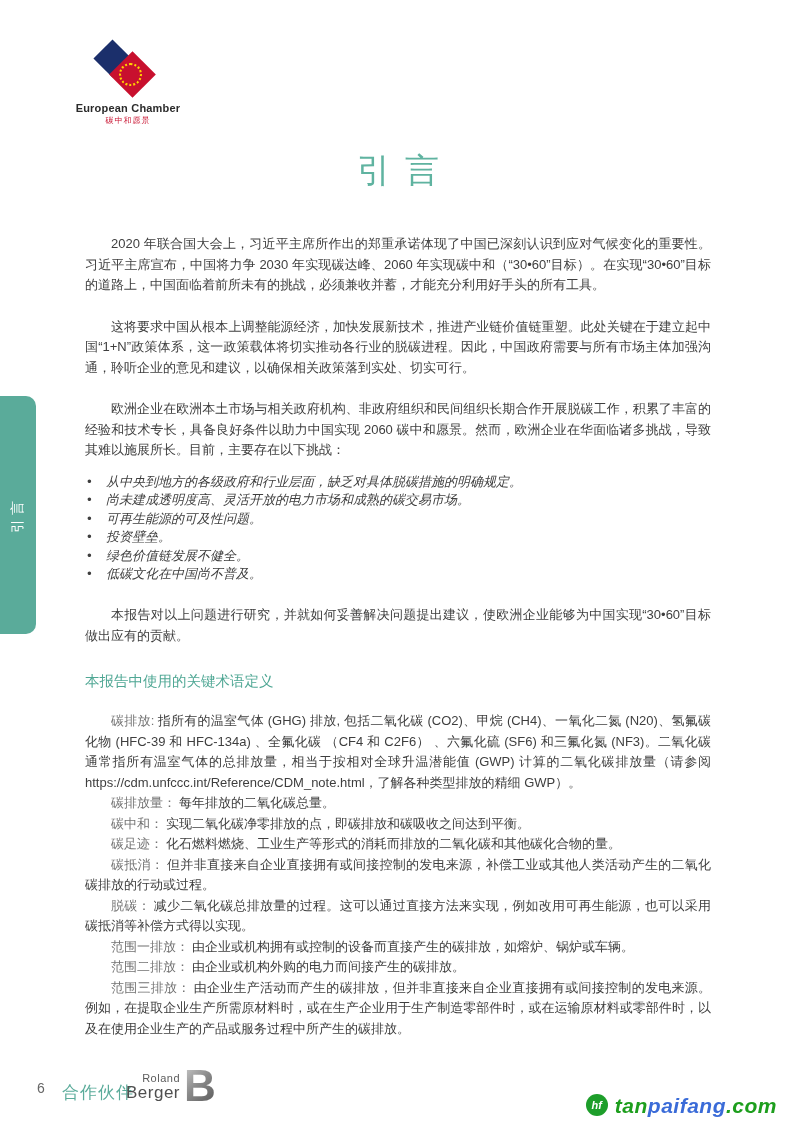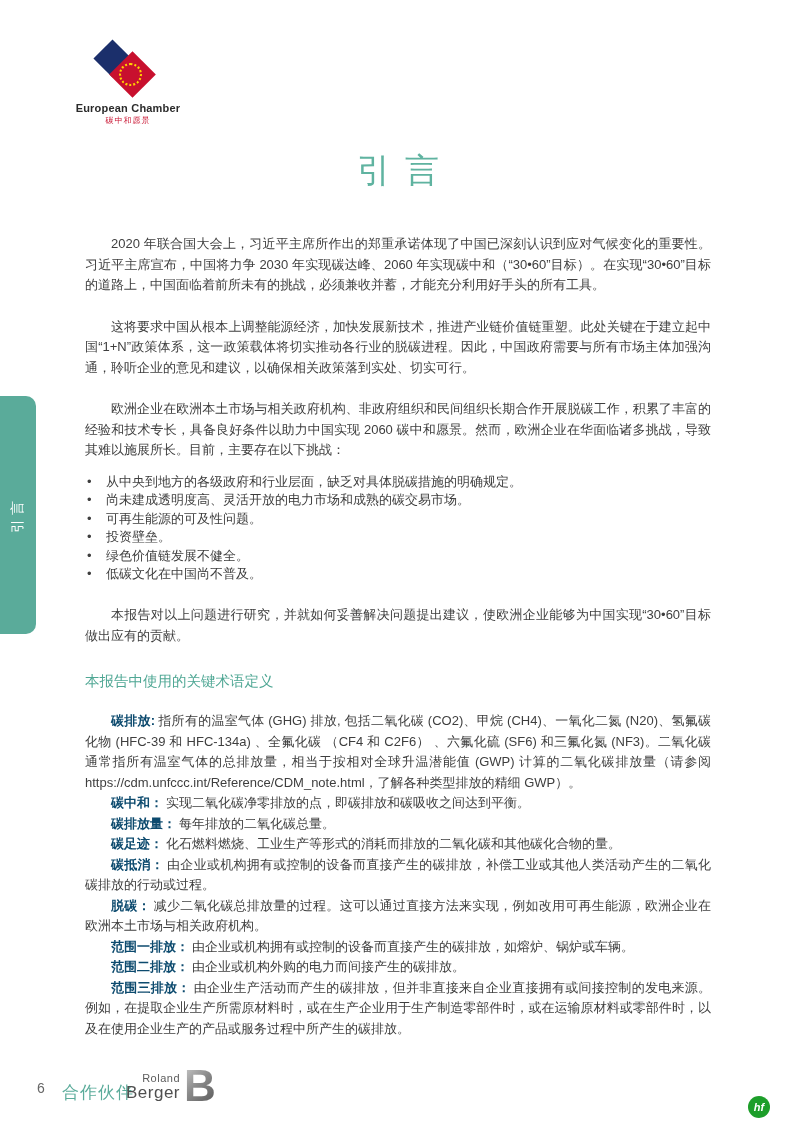--- a/index.html
+++ b/index.html
@@ -52,38 +52,38 @@
   .doc-title {
     text-align: center; color: #5fb3a0; font-size: 34px; font-weight: normal;
     letter-spacing: 14px; padding-left: 14px; margin-bottom: 40px;
   }
   .para {
     font-size: 13px; line-height: 20.5px; text-align: justify;
     text-indent: 2em; margin-bottom: 21px; color: #3e3e3e;
   }
   .para.tight { margin-bottom: 12px; }
 
-  .challenge-list { list-style: none; margin: 0 0 21px 0; }
+  .challenge-list { list-style: none; margin: 0 0 21px 0; font-style: italic; }
   .challenge-list li {
     position: relative; padding-left: 21px; font-size: 13px; line-height: 18.6px;
     color: #3e3e3e;
   }
   .challenge-list li::before {
     content: "•"; position: absolute; left: 2px; top: 0; color: #3e3e3e;
   }
 
   .terms-heading {
     color: #4fa794; font-size: 14.5px; font-weight: normal;
     margin: 26px 0 20px 0;
   }
   .term {
     font-size: 13px; line-height: 20.5px; text-align: justify;
     text-indent: 2em; color: #3e3e3e;
   }
-  .term b { font-weight: bold; color: #0c4a6e; margin-right: 3px; }
+  .term b { font-weight: normal; color: #737373; margin-right: 3px; }
 
   
   .footer { position: absolute; left: 0; bottom: 0; width: 100%; height: 70px; }
   .page-number { position: absolute; left: 37px; top: 20px; font-size: 14px; color: #666666; }
   .partner-label { position: absolute; left: 62px; top: 21px; font-size: 17px; color: #5aab9a; letter-spacing: 1px; }
 
   .rb-logo { position: absolute; left: 126px; top: 4px; display: flex; align-items: flex-start; }
   .rb-text { text-align: right; margin-top: 8px; }
   .rb-top { font-size: 11px; color: #5c5c5c; letter-spacing: 0.5px; }
   .rb-bottom { font-size: 17px; color: #4f4f4f; letter-spacing: 0.5px; line-height: 17px; }
@@ -141,39 +141,40 @@
       <li><span>投资壁垒。</span></li>
       <li><span>绿色价值链发展不健全。</span></li>
       <li><span>低碳文化在中国尚不普及。</span></li>
     </ul>
 
     <p class="para">本报告对以上问题进行研究，并就如何妥善解决问题提出建议，使欧洲企业能够为中国实现“30•60”目标做出应有的贡献。</p>
 
     <h2 class="terms-heading">本报告中使用的关键术语定义</h2>
 
     <p class="term"><b>碳排放:</b><span>指所有的温室气体 (GHG) 排放, 包括二氧化碳 (CO2)、甲烷 (CH4)、一氧化二氮 (N20)、氢氟碳化物 (HFC-39 和 HFC-134a) 、全氟化碳 （CF4 和 C2F6） 、六氟化硫 (SF6) 和三氟化氮 (NF3)。二氧化碳通常指所有温室气体的总排放量，相当于按相对全球升温潜能值 (GWP) 计算的二氧化碳排放量（请参阅 https://cdm.unfccc.int/Reference/CDM_note.html，了解各种类型排放的精细 GWP）。</span></p>
+    <p class="term"><b>碳排放量：</b><span>每年排放的二氧化碳总量。</span></p>
     <p class="term"><b>碳中和：</b><span>实现二氧化碳净零排放的点，即碳排放和碳吸收之间达到平衡。</span></p>
-    <p class="term"><b>碳排放量：</b><span>每年排放的二氧化碳总量。</span></p>
     <p class="term"><b>碳足迹：</b><span>化石燃料燃烧、工业生产等形式的消耗而排放的二氧化碳和其他碳化合物的量。</span></p>
-    <p class="term"><b>碳抵消：</b><span>由企业或机构拥有或控制的设备而直接产生的碳排放，补偿工业或其他人类活动产生的二氧化碳排放的行动或过程。</span></p>
-    <p class="term"><b>脱碳：</b><span>减少二氧化碳总排放量的过程。这可以通过直接方法来实现，例如改用可再生能源，欧洲企业在欧洲本土市场与相关政府机构。</span></p>
+    <p class="term"><b>碳抵消：</b><span>但并非直接来自企业直接拥有或间接控制的发电来源，补偿工业或其他人类活动产生的二氧化碳排放的行动或过程。</span></p>
+    <p class="term"><b>脱碳：</b><span>减少二氧化碳总排放量的过程。这可以通过直接方法来实现，例如改用可再生能源，也可以采用碳抵消等补偿方式得以实现。</span></p>
     <p class="term"><b>范围一排放：</b><span>由企业或机构拥有或控制的设备而直接产生的碳排放，如熔炉、锅炉或车辆。</span></p>
     <p class="term"><b>范围二排放：</b><span>由企业或机构外购的电力而间接产生的碳排放。</span></p>
     <p class="term"><b>范围三排放：</b><span>由企业生产活动而产生的碳排放，但并非直接来自企业直接拥有或间接控制的发电来源。例如，在提取企业生产所需原材料时，或在生产企业用于生产制造零部件时，或在运输原材料或零部件时，以及在使用企业生产的产品或服务过程中所产生的碳排放。</span></p>
   </div>
 
   <div class="footer">
     <span class="page-number">6</span>
     <span class="partner-label">合作伙伴</span>
     <div class="rb-logo">
       <div class="rb-text">
         <div class="rb-top">Roland</div>
         <div class="rb-bottom">Berger</div>
       </div>
       <div class="rb-b">B</div>
     </div>
   </div>
 
   <div class="watermark">
     <span class="wm-icon">hf</span>
+    <span class="wm-text"><span class="wm-green">tan</span><span class="wm-blue">paifang</span><span class="wm-green">.com</span></span>
   </div>
 
 </div>
 
 </body></html>

